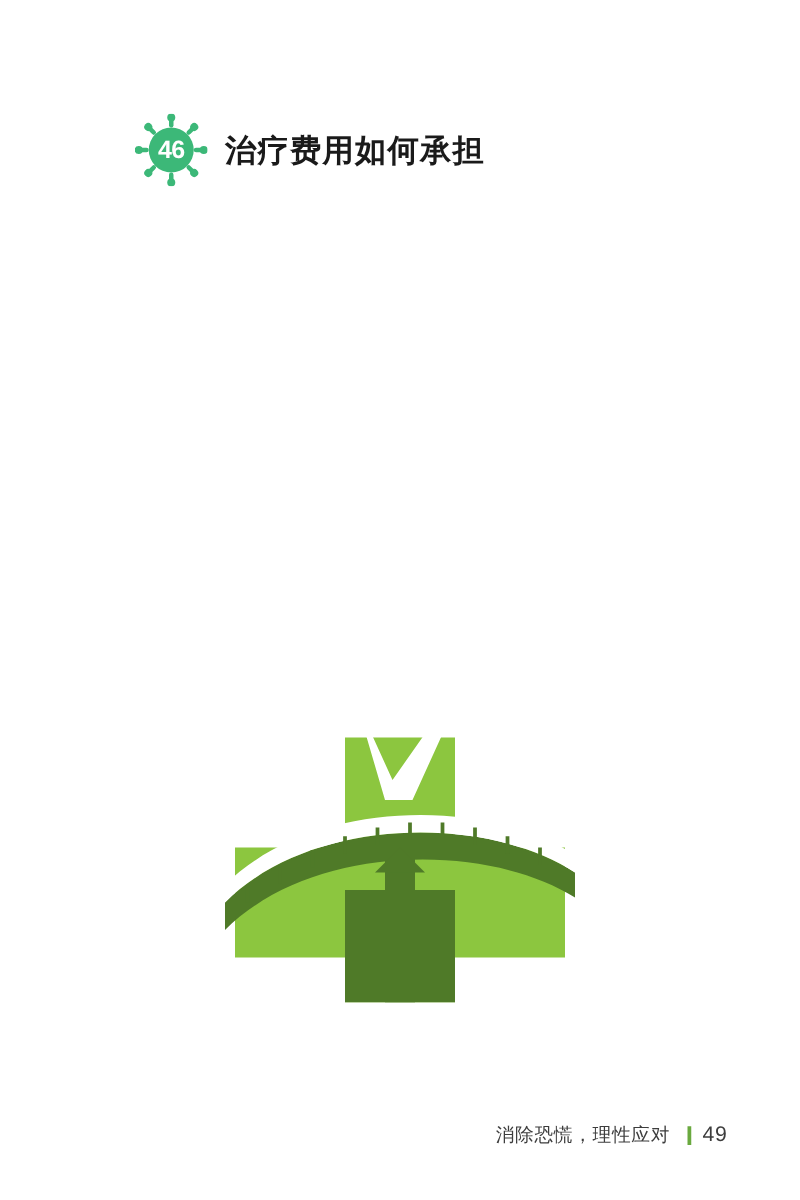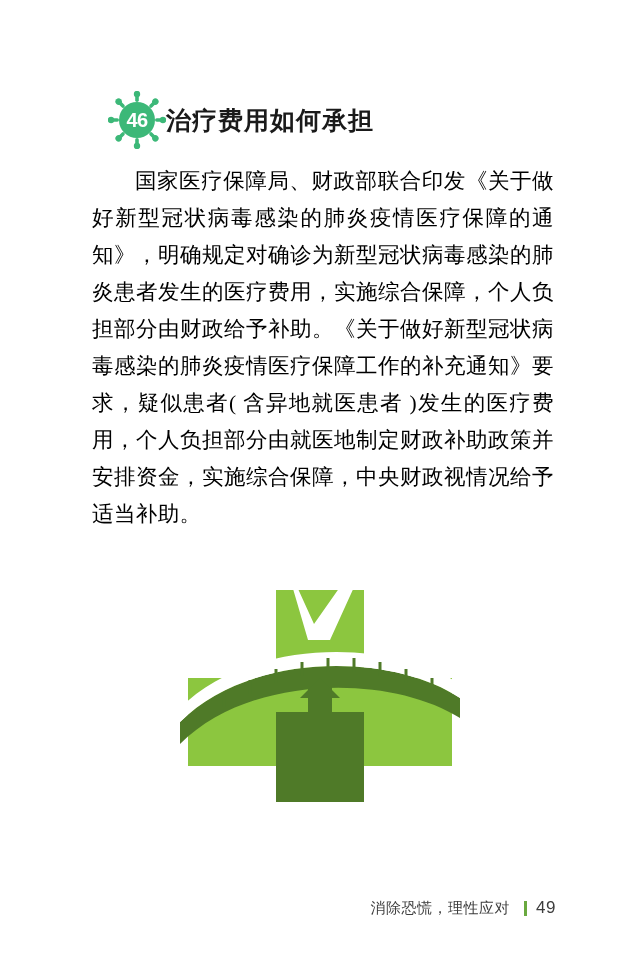--- a/index.html
+++ b/index.html
@@ -50,20 +50,21 @@
     display: flex;
     align-items: center;
     justify-content: center;
     color: #ffffff;
     font-family: "Liberation Sans", sans-serif;
     font-size: 20px;
     font-weight: bold;
     letter-spacing: -0.5px;
   }
   .heading-title {
+    margin-left: 14px;
     font-family: Liberation Mono, monospace;
     font-size: 25px;
     font-weight: bold;
     color: #1a1a1a;
     letter-spacing: 1px;
   }
 
   
   .body-text {
     position: absolute;
@@ -89,21 +90,21 @@
   }
   .illustration svg {
     display: block;
     width: 280px;
     height: 290px;
   }
 
   
   .footer {
     position: absolute;
-    right: 84px;
+    right: 58px;
     bottom: 42px;
     display: flex;
     align-items: center;
     font-family: "Liberation Sans", sans-serif;
     font-size: 15px;
     color: #3d3d3d;
     letter-spacing: 0.5px;
   }
   .footer-sep {
     display: inline-block;
@@ -146,21 +147,20 @@
             <rect x="47" y="27.2" width="10" height="3.6" rx="1.8"></rect>
             <circle cx="55" cy="29" r="3.2"></circle>
           </g>
         </g>
       </svg>
       <div class="virus-number">46</div>
     </div>
     <div class="heading-title">治疗费用如何承担</div>
   </div>
 
-  <div class="body-text">国家医疗保障局、财政部联合印发《关于做好新型冠状病毒感染的肺炎疫情医疗保障的通知》，明确规定对确诊为新型冠状病毒感染的肺炎患者发生的医疗费用，实施综合保障，个人负担部分由财政给予补助。《关于做好新型冠状病毒感染的肺炎疫情医疗保障工作的补充通知》要求，疑似患者( 含异地就医患者 )发生的医疗费用，个人负担部分由就医地制定财政补助政策并安排资金，实施综合保障，中央财政视情况给予适当补助。</div>
 
   <div class="illustration">
     <svg viewBox="0 0 280 290" xmlns="http://www.w3.org/2000/svg">
 
       <g>
         <path d="M96 78 L184 78 L184 166 L272 166 L272 254 L184 254 L184 290 L96 290 L96 254 L8 254 L8 166 L96 166 Z" fill="#8cc63f"></path>
       </g>
 
       <path d="M96 200 L184 200 L184 290 L96 290 Z" fill="#4f7a28"></path>
 

